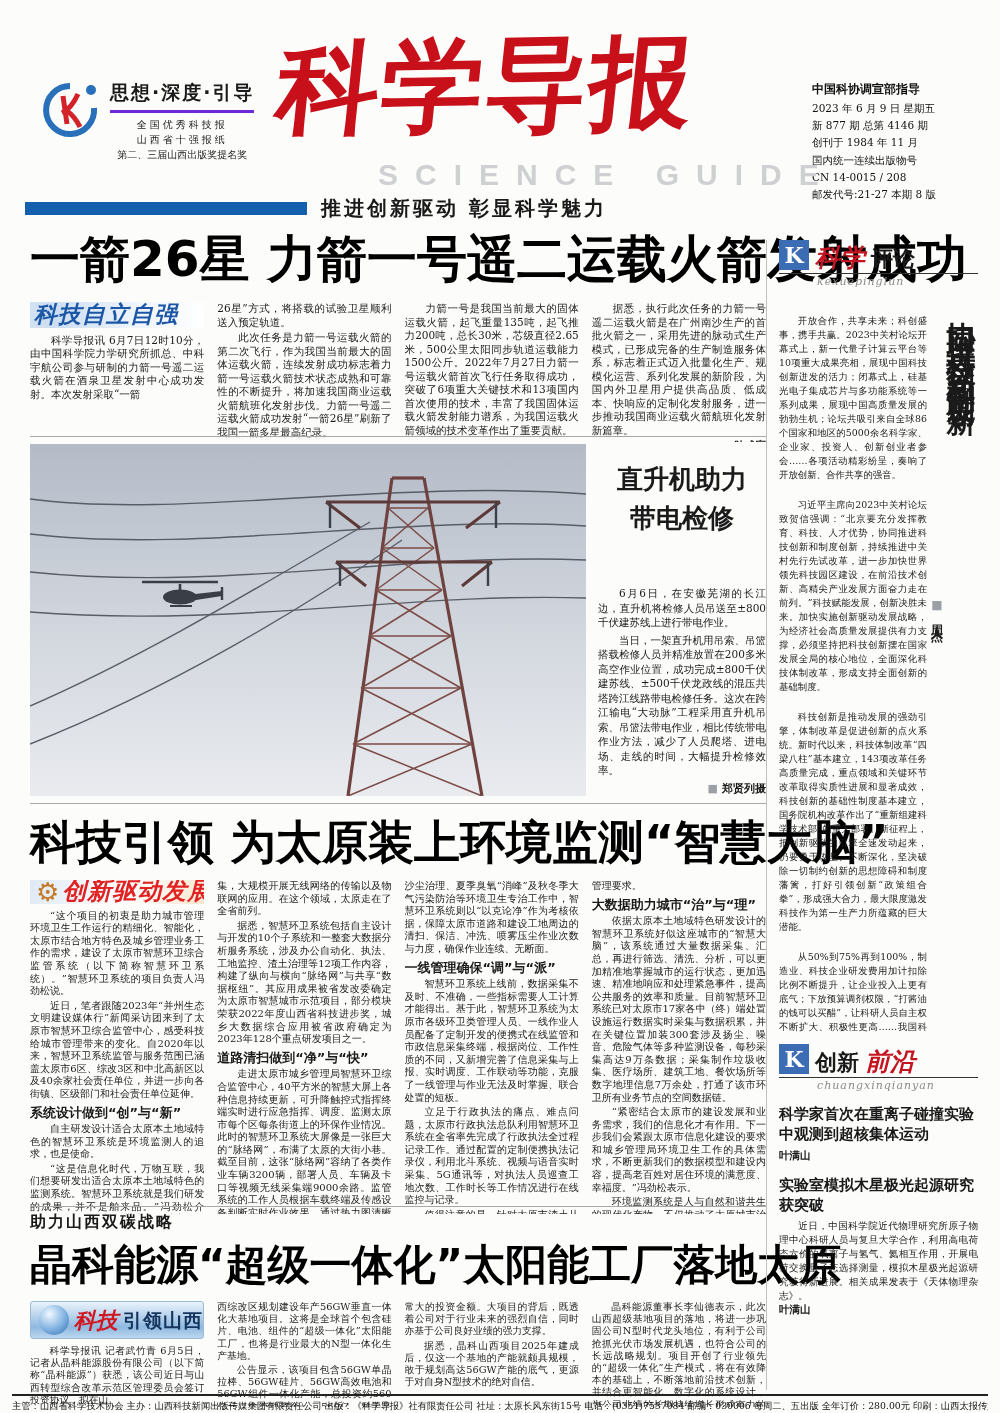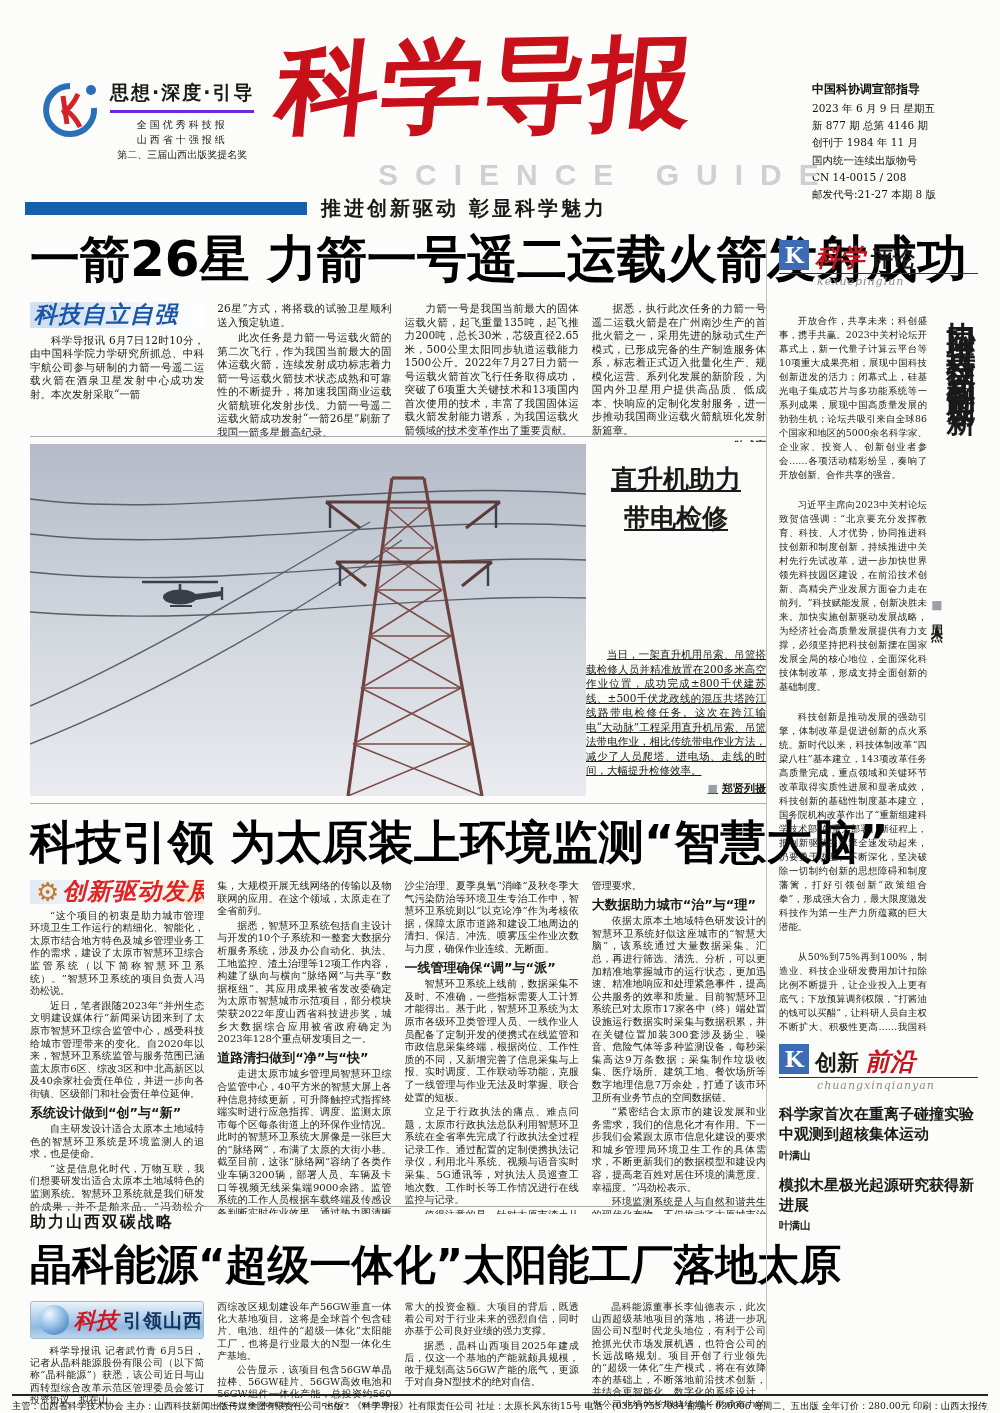--- a/index.html
+++ b/index.html
@@ -40,21 +40,21 @@
   .badge-self{background:radial-gradient(circle at 12% 55%, #cadcf0 0%, #eef4fb 55%, #ffffff 100%);
       color:#1b57a6;font-family:"DejaVu Sans",sans-serif;font-weight:900;font-style:italic;
       font-size:23px;letter-spacing:1px;padding:6px 4px;margin-bottom:6px;white-space:nowrap;}
   
   .hline{border-top:1px solid #a8a8a8;}
   #div1{left:30px;top:436px;width:736px;}
   #div2{left:30px;top:803px;width:736px;}
   #div3{left:30px;top:1206px;width:736px;}
   #vrule{left:766px;top:240px;height:1150px;border-left:1px solid #c0c0c0;}
   
-  #photorow{left:30px;top:444px;width:736px;height:352px;display:flex;text-decoration:underline;}
+  #photorow{left:30px;top:444px;width:736px;height:352px;display:flex;gap:12px;}
   .photo-wrap{width:556px;height:352px;background:#d6dae0;}
   .photo-wrap svg{display:block;width:100%;height:100%;}
   .photo-cap{flex:1;display:flex;flex-direction:column;padding-top:16px;}
   .cap-title{font-family:"DejaVu Sans",sans-serif;font-size:26px;font-weight:900;text-align:center;line-height:1.5;}
   .cap-body{margin-top:auto;font-size:10.5px;line-height:14.5px;text-align:justify;}
   .cap-body p{margin:0 0 3px 0;text-indent:2em;}
   .cap-credit{text-align:right;font-weight:bold;font-size:11px;margin-top:4px;}
   .sq{color:#9aa0a6;margin-right:4px;}
   
   #article2{left:30px;top:812px;width:736px;}
@@ -211,20 +211,21 @@
         <line x1="140" y1="162" x2="162" y2="162" stroke="#3a3f47" stroke-width="2"></line>
       </g>
     </svg>
   </div>
   <div class="photo-cap">
     <div class="cap-title">
       <div>直升机助力</div>
       <div>带电检修</div>
     </div>
     <div class="cap-body">
+      <p>6月6日，在安徽芜湖的长江边，直升机将检修人员吊送至±800千伏建苏线上进行带电作业。</p>
       <p>当日，一架直升机用吊索、吊篮搭载检修人员并精准放置在200多米高空作业位置，成功完成±800千伏建苏线、±500千伏龙政线的混压共塔跨江线路带电检修任务。这次在跨江输电“大动脉”工程采用直升机吊索、吊篮法带电作业，相比传统带电作业方法，减少了人员爬塔、进电场、走线的时间，大幅提升检修效率。</p>
       <div class="cap-credit">
         <span class="sq">■</span><span>郑贤列摄</span>
       </div>
     </div>
   </div>
 </div>
 
 <div id="div2" class="abs hline"></div>
 
@@ -322,19 +323,20 @@
     <div class="script-red">前沿</div>
   </div>
   <div class="sec-rule"></div>
   <div class="pinyin">chuangxinqianyan</div>
 
   <div class="fr-item">
     <div class="fr-title">科学家首次在重离子碰撞实验中观测到超核集体运动</div>
     <div class="fr-author">叶满山</div>
   </div>
   <div class="fr-item">
-    <div class="fr-title">模拟木星极光起源研究获得新进展</div>
+    <div class="fr-title">实验室模拟木星极光起源研究获突破</div>
+    <p class="fr-body">近日，中国科学院近代物理研究所原子物理中心科研人员与复旦大学合作，利用高电荷态六价的氧离子与氢气、氦相互作用，开展电荷交换量子态选择测量，模拟木星极光起源研究获得新进展。相关成果发表于《天体物理杂志》。</p>
     <div class="fr-author">叶满山</div>
   </div>
 
 </div>
 
 <div id="footer" class="abs">主管：山西省科学技术协会 主办：山西科技新闻出版传媒集团有限责任公司 出版：《科学导报》社有限责任公司 社址：太原长风东街15号 电话：(0351)7537084 邮编：030006 每周二、五出版 全年订价：280.00元 印刷：山西太报传媒印务公司 地址：太原唐槐路80号 广告经营许可证：1400004000089 总编辑：曹俊卿</div>
 
 </body></html>

